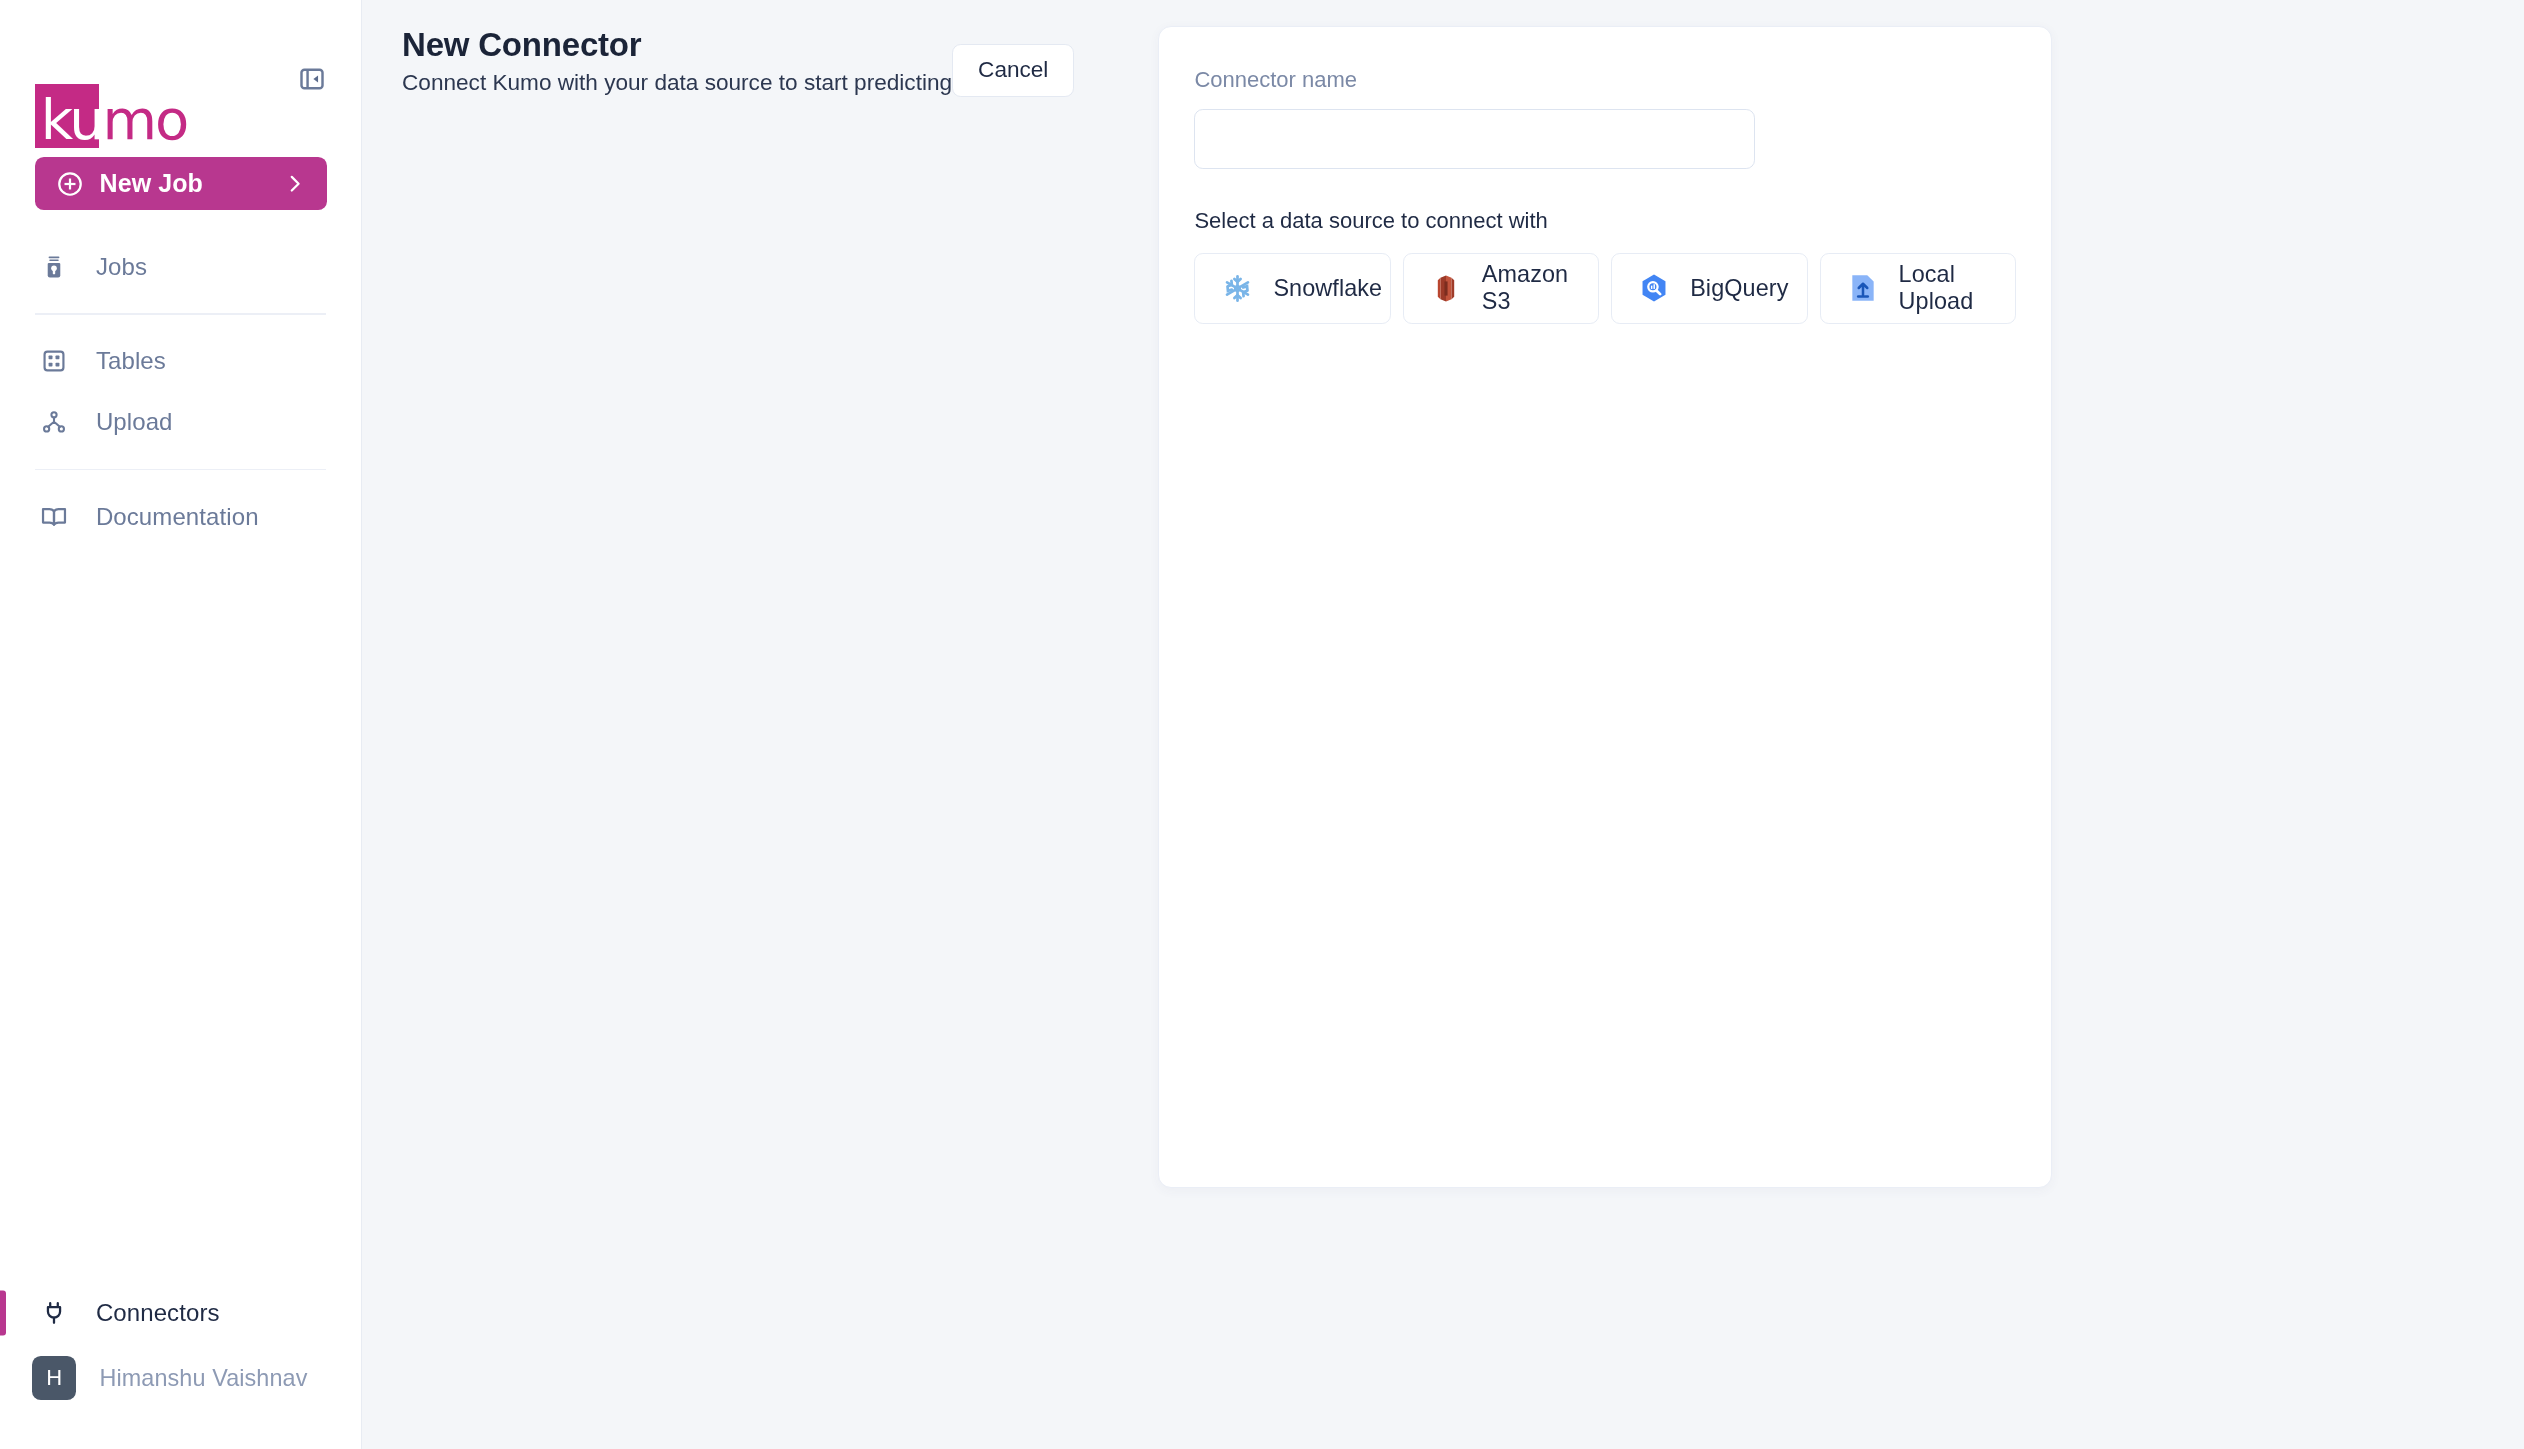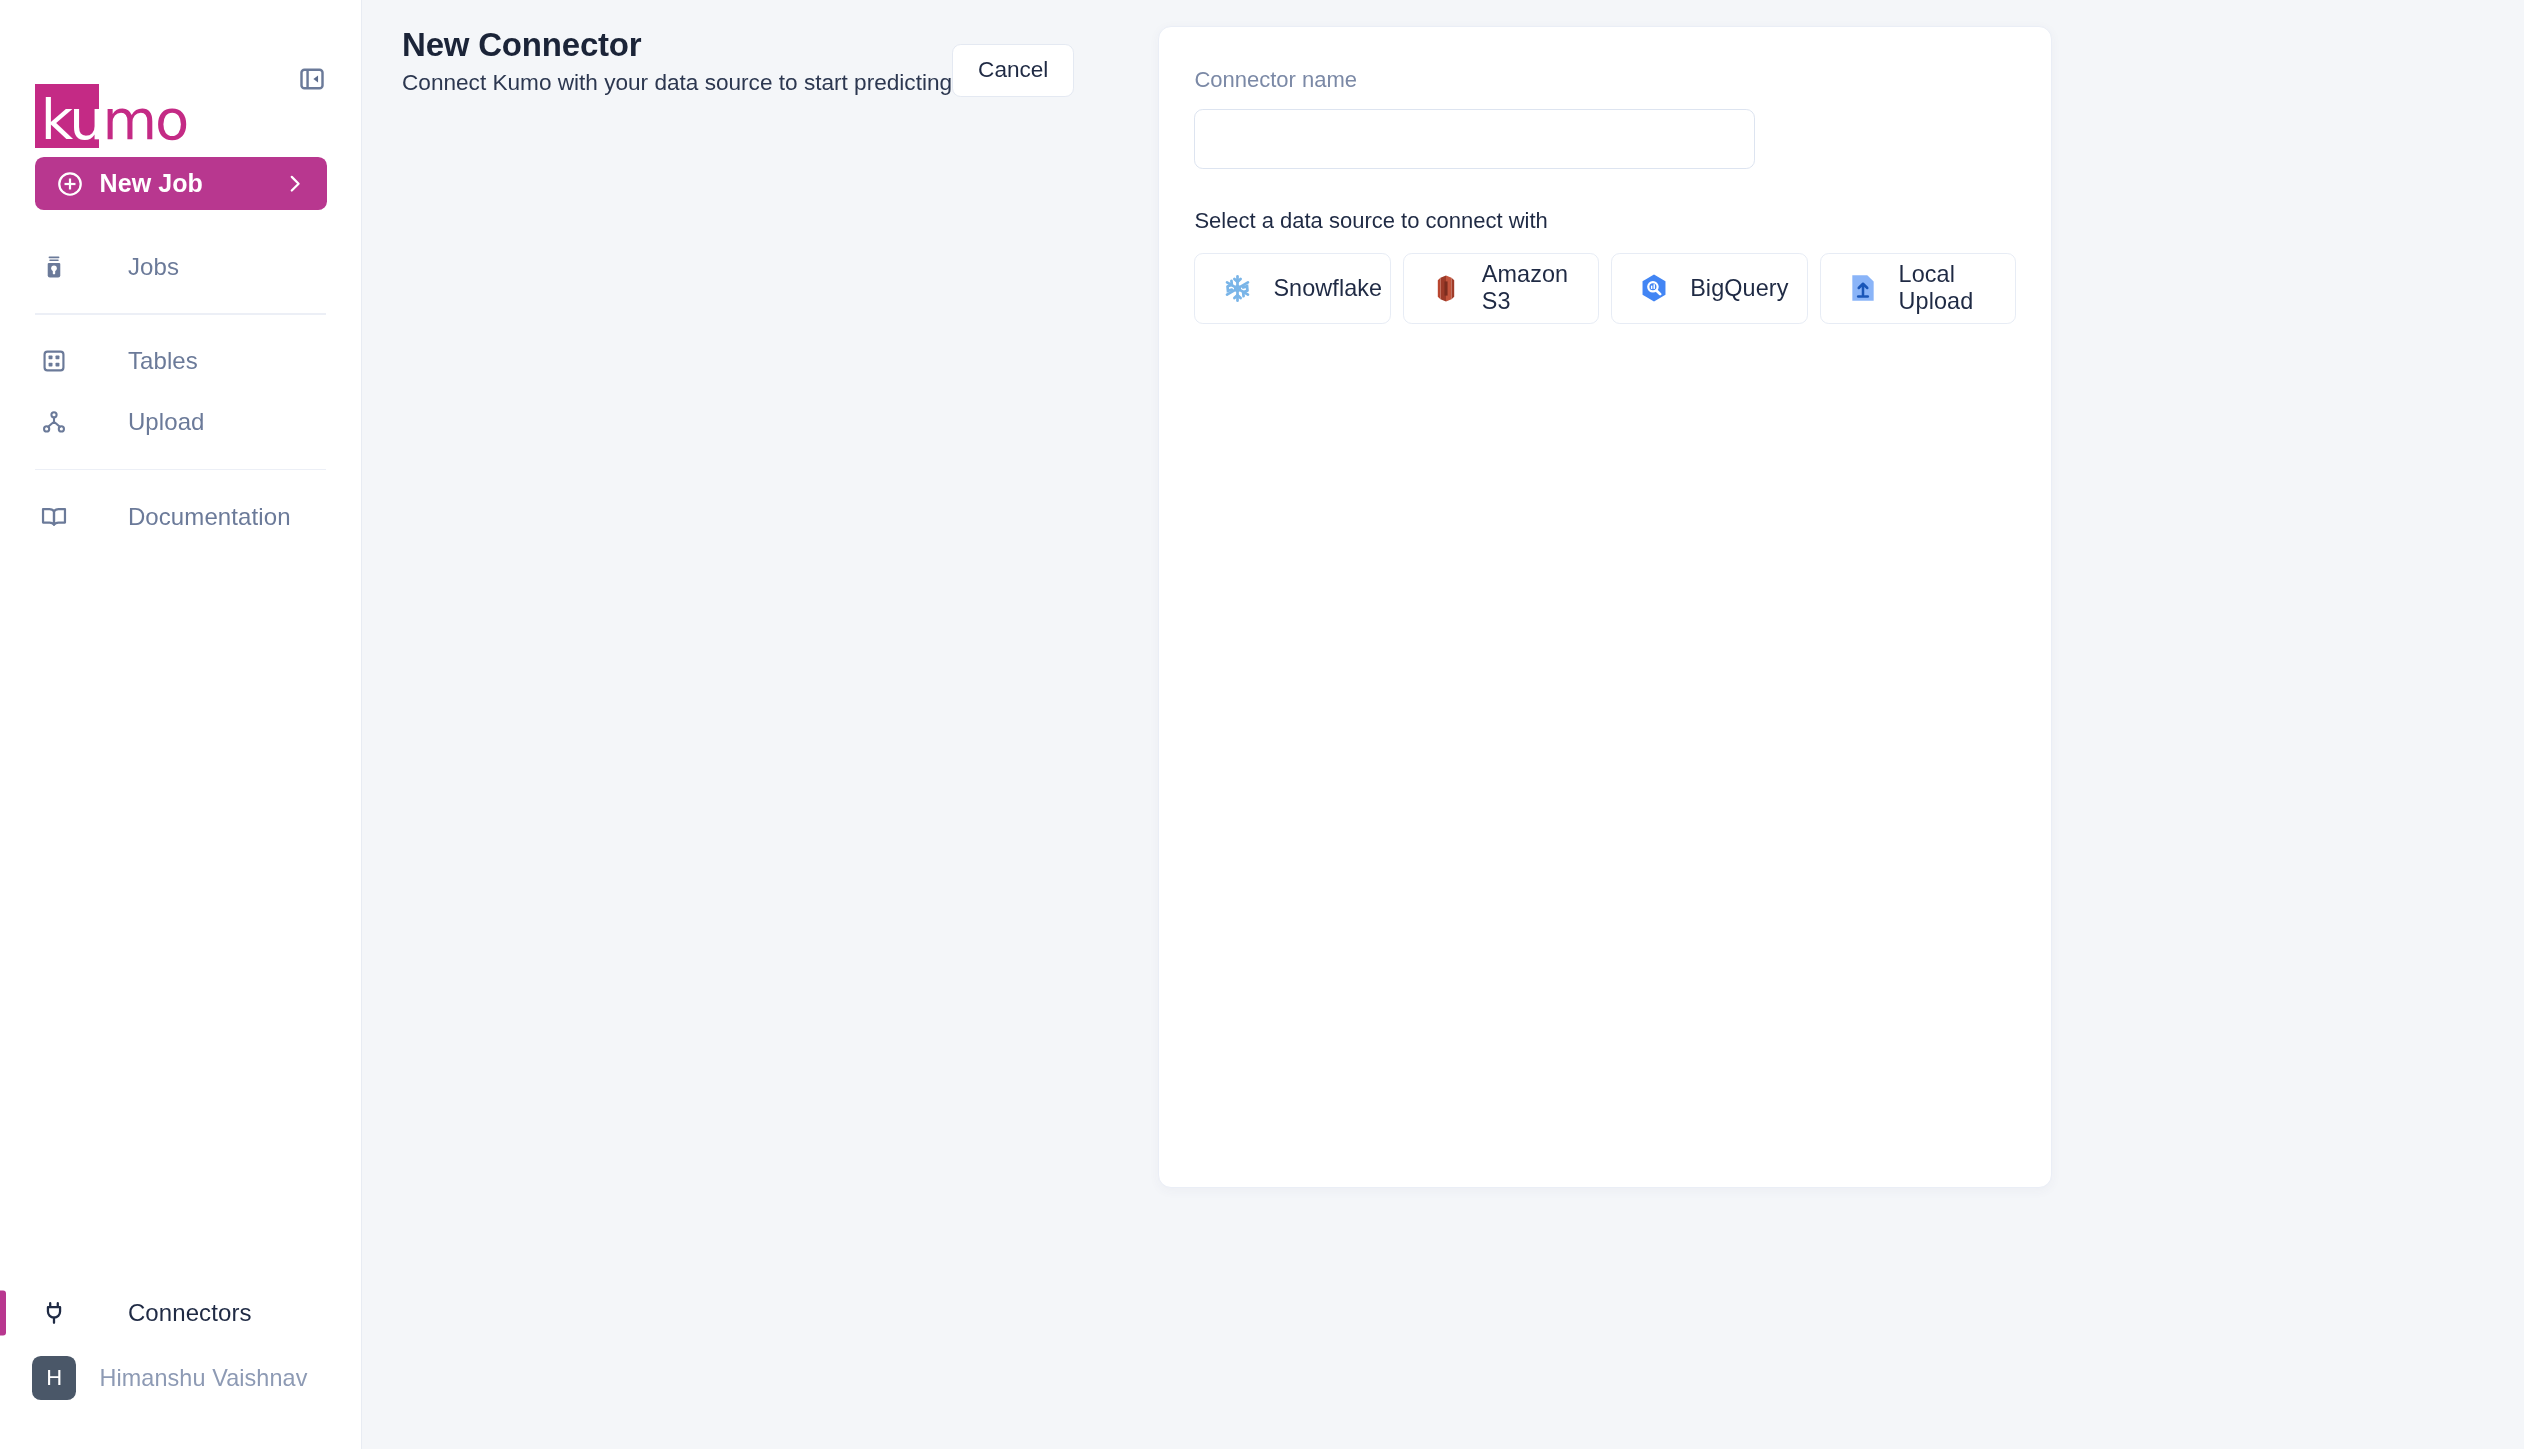--- a/index.html
+++ b/index.html
@@ -109,21 +109,20 @@
   .newjob-chevron { margin-left: auto; display: flex; align-items: center; }
 
   .nav-section { padding: 0 35px; }
 
   .nav-item {
     display: flex;
     align-items: center;
     height: 61px;
     cursor: pointer;
     padding-left: 2.9px;
-    gap: 32px;
   }
   .nav-icon {
     width: 32px;
     min-width: 32px;
     display: flex;
     align-items: center;
     justify-content: center;
   }
   .nav-label {
     margin-left: 26px;

